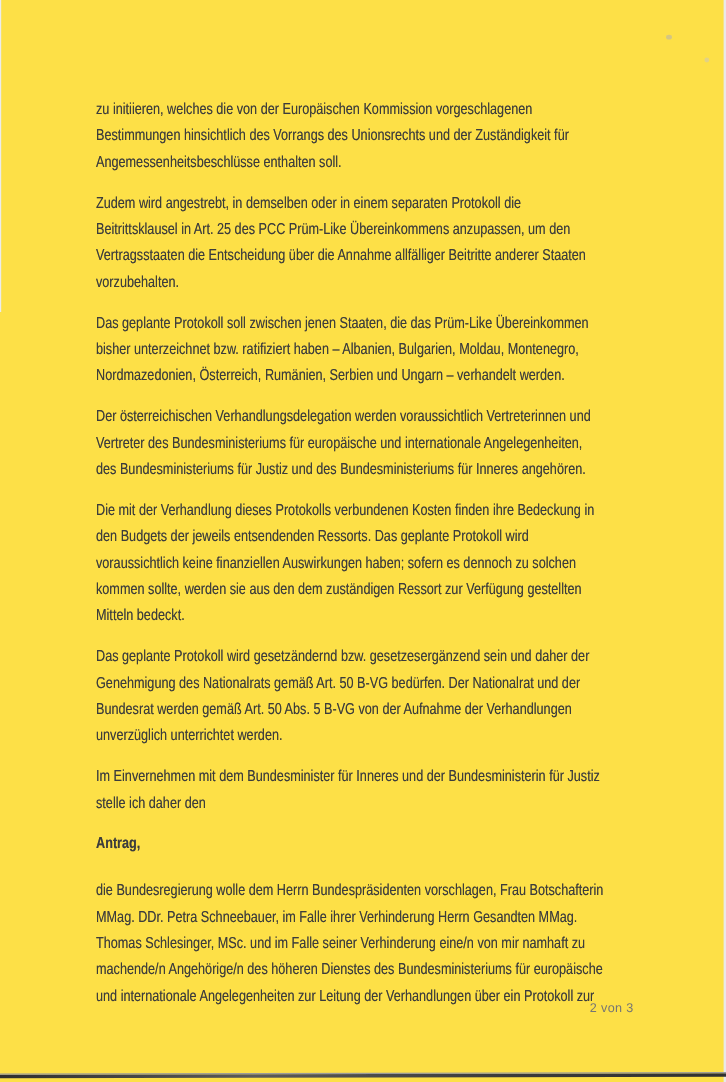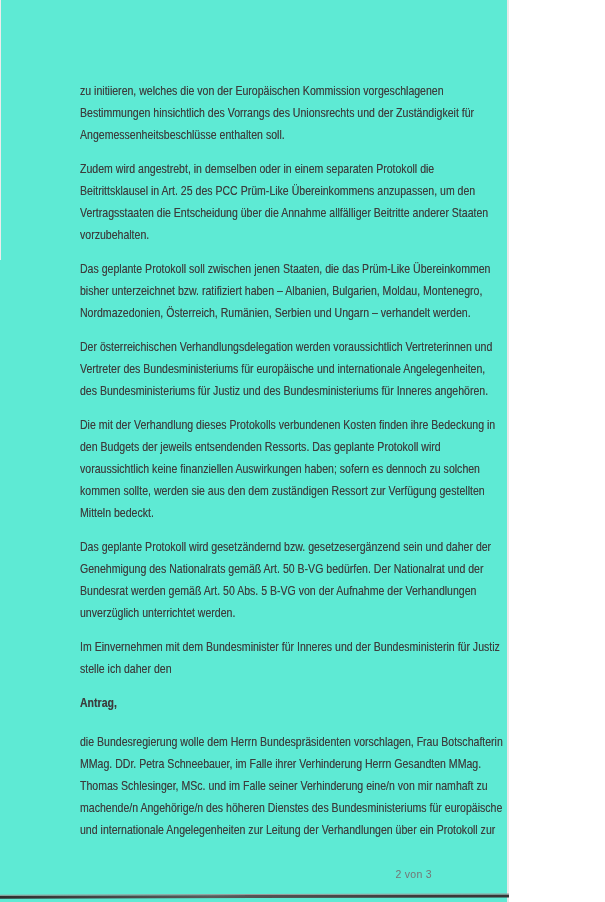--- a/index.html
+++ b/index.html
@@ -2,23 +2,23 @@
 <html><head>
 <meta charset="utf-8">
 <style>
   html, body {
     margin: 0;
     padding: 0;
     background: #ffffff;
   }
   .page {
     position: relative;
-    width: 509px;
+    width: 605px;
     height: 902px;
-    background: #5eead4;
+    background: #fde047;
     overflow: hidden;
     font-family: "Liberation Sans", sans-serif;
     text-decoration: underline;
   }
   .text-block {
     position: absolute;
     left: 80px;
     top: 80px;
     width: 660px;
     transform: scaleX(0.8);
@@ -32,21 +32,21 @@
     margin: 0 0 12px 0;
     white-space: pre-line;
   }
   .heading {
     margin: 3px 0 17px 0;
     font-weight: bold;
     white-space: pre-line;
   }
   .footer-pagenum {
     position: absolute;
-    top: 868px;
+    top: 834px;
     right: 77px;
     font-size: 10.5px;
     color: #757575;
     letter-spacing: 0.3px;
   }
   
   .scan-bottom-line {
     position: absolute;
     left: -2px;
     top: 894px;

